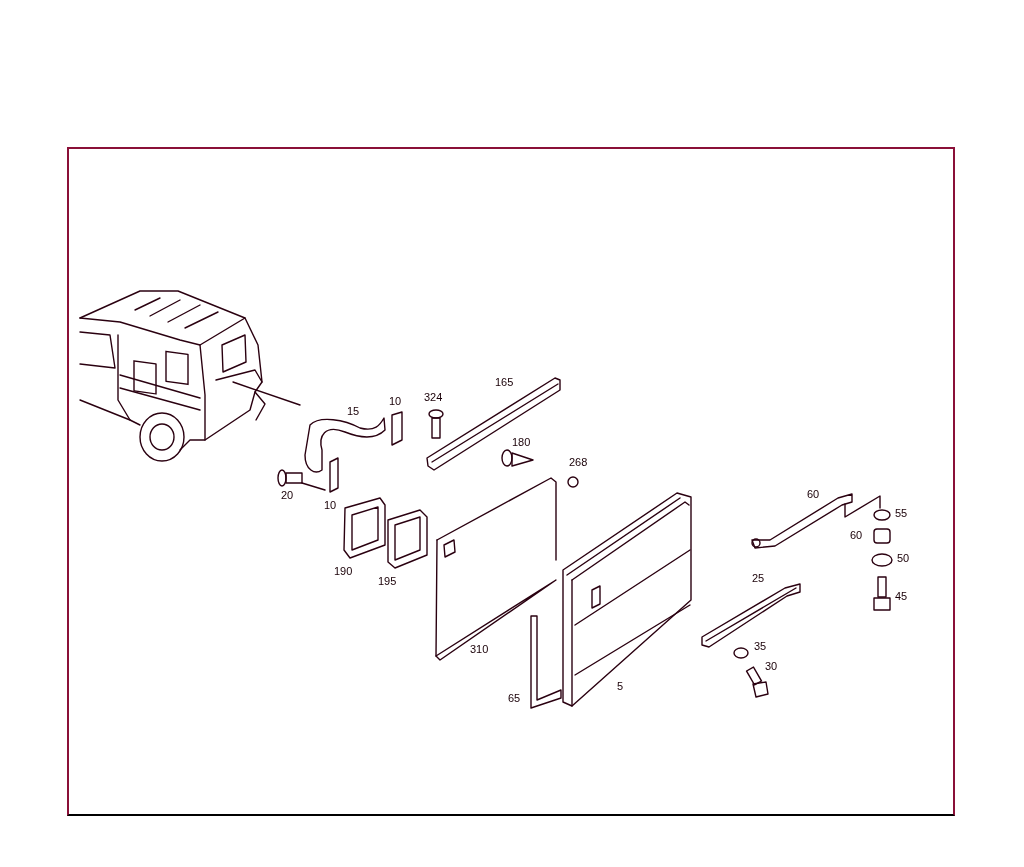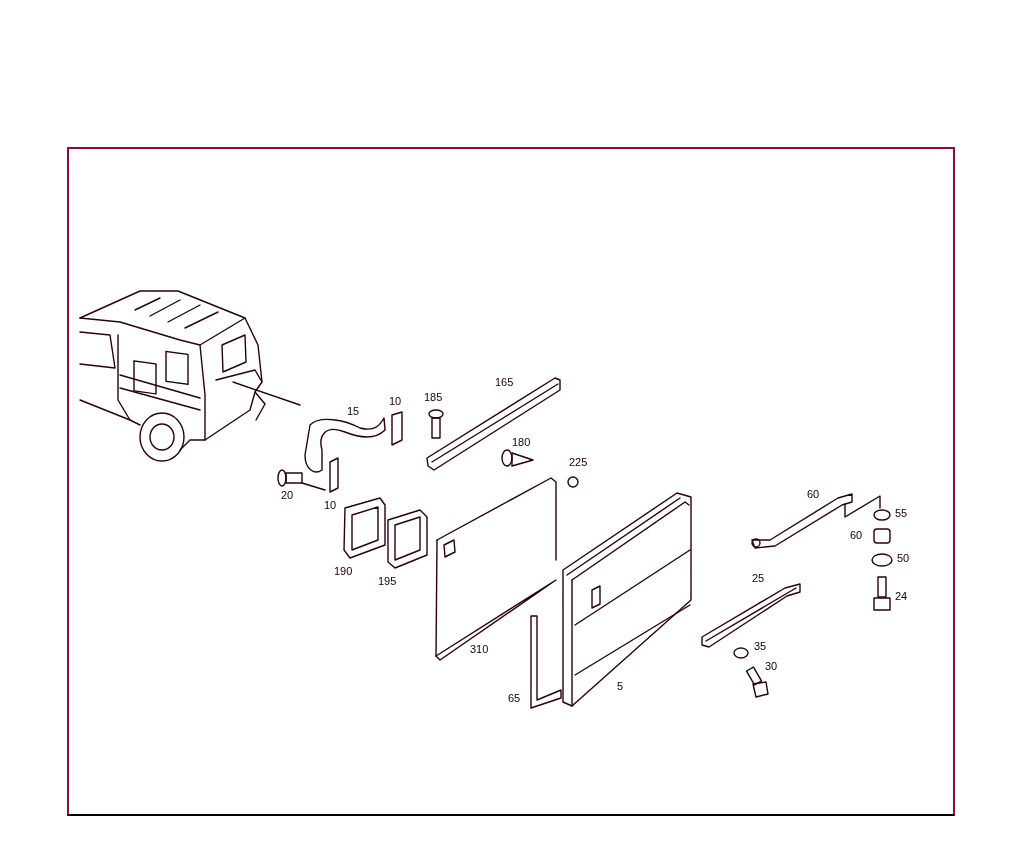--- a/index.html
+++ b/index.html
@@ -134,25 +134,25 @@
 <div>
   <span class="lbl" style="left:617px;top:681px">5</span>
   <span class="lbl" style="left:389px;top:396px">10</span>
   <span class="lbl" style="left:324px;top:500px">10</span>
   <span class="lbl" style="left:347px;top:406px">15</span>
   <span class="lbl" style="left:281px;top:490px">20</span>
   <span class="lbl" style="left:752px;top:573px">25</span>
   <span class="lbl" style="left:765px;top:661px">30</span>
   <span class="lbl" style="left:754px;top:641px">35</span>
   <span class="lbl" style="left:807px;top:489px">60</span>
-  <span class="lbl" style="left:895px;top:591px">24</span>
+  <span class="lbl" style="left:895px;top:591px">45</span>
   <span class="lbl" style="left:897px;top:553px">50</span>
   <span class="lbl" style="left:895px;top:508px">55</span>
   <span class="lbl" style="left:850px;top:530px">60</span>
   <span class="lbl" style="left:508px;top:693px">65</span>
   <span class="lbl" style="left:495px;top:377px">165</span>
   <span class="lbl" style="left:470px;top:644px">310</span>
-  <span class="lbl" style="left:569px;top:457px">225</span>
+  <span class="lbl" style="left:569px;top:457px">268</span>
   <span class="lbl" style="left:512px;top:437px">180</span>
-  <span class="lbl" style="left:424px;top:392px">185</span>
+  <span class="lbl" style="left:424px;top:392px">324</span>
   <span class="lbl" style="left:334px;top:566px">190</span>
   <span class="lbl" style="left:378px;top:576px">195</span>
 </div>
 
 </body></html>

